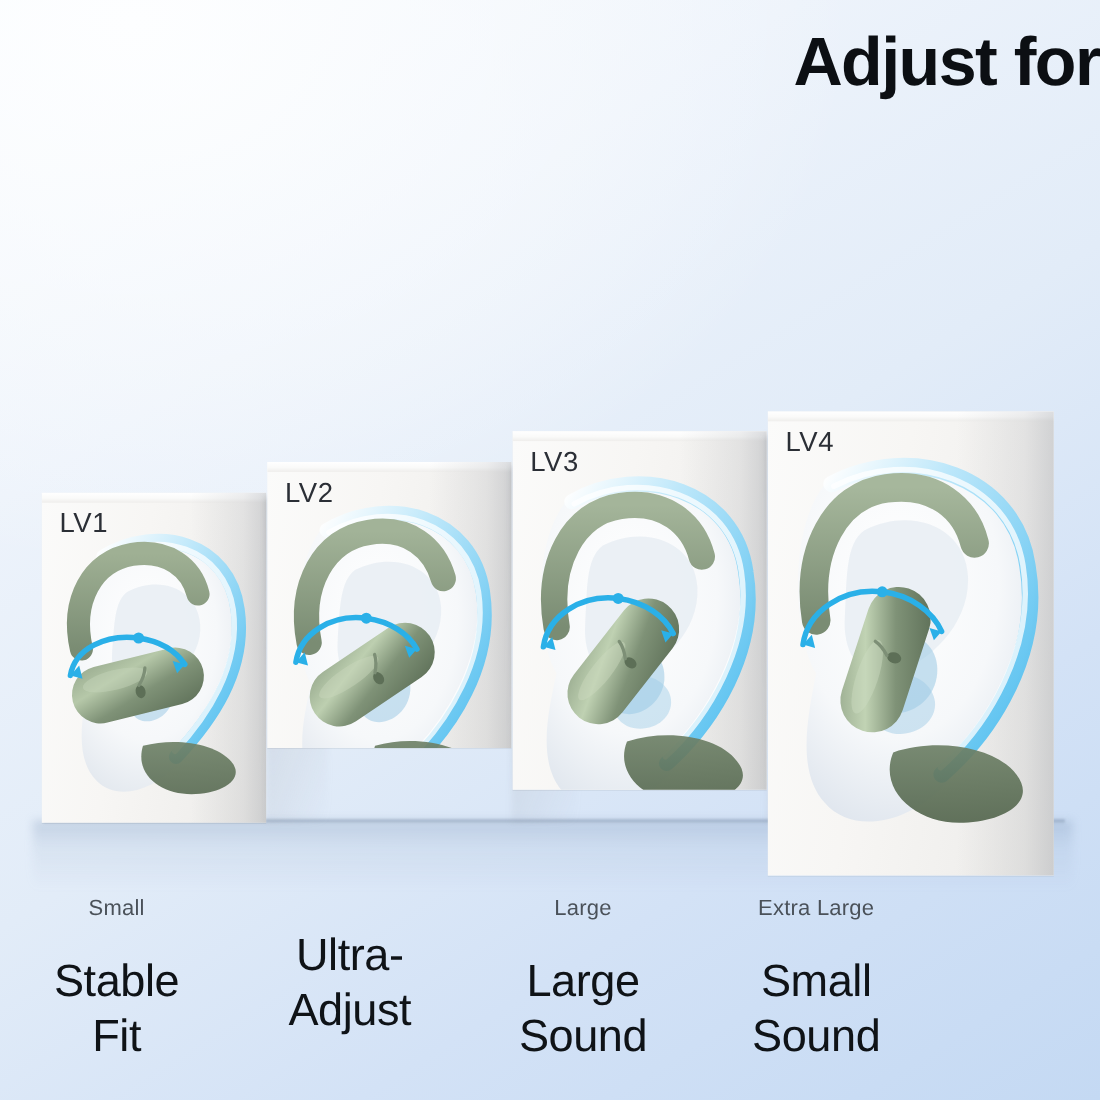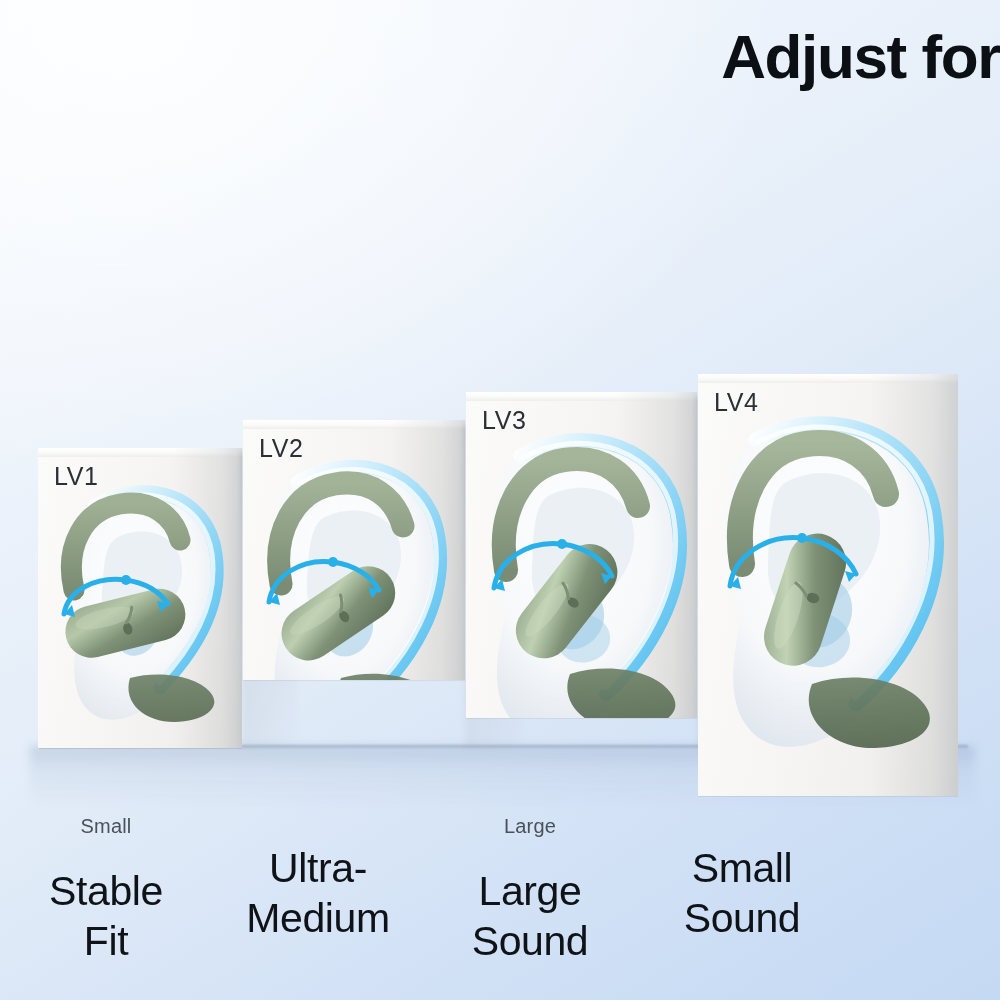--- a/index.html
+++ b/index.html
@@ -331,26 +331,27 @@
   </div>
 
   <div class="legend">
     <div class="col">
       <div class="size">Small</div>
       <div class="feat">Stable
 Fit</div>
     </div>
     <div class="col">
       <div class="feat">Ultra-
-Medium</div>
+Adjust</div>
     </div>
     <div class="col">
       <div class="size">Large</div>
       <div class="feat">Large
 Sound</div>
     </div>
     <div class="col">
+      <div class="size">Extra Large</div>
       <div class="feat">Small
 Sound</div>
     </div>
   </div>
 
 </div>
 
 </body></html>

